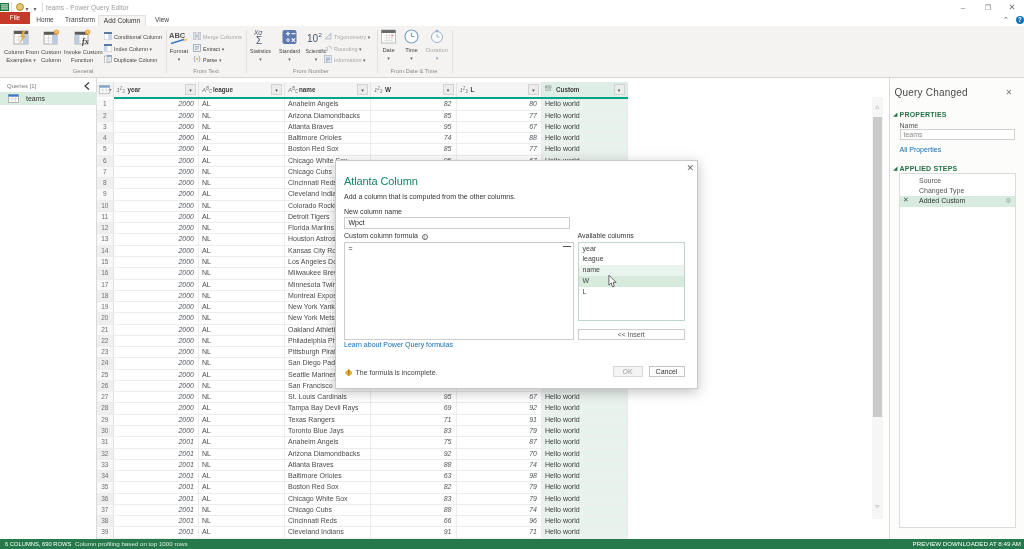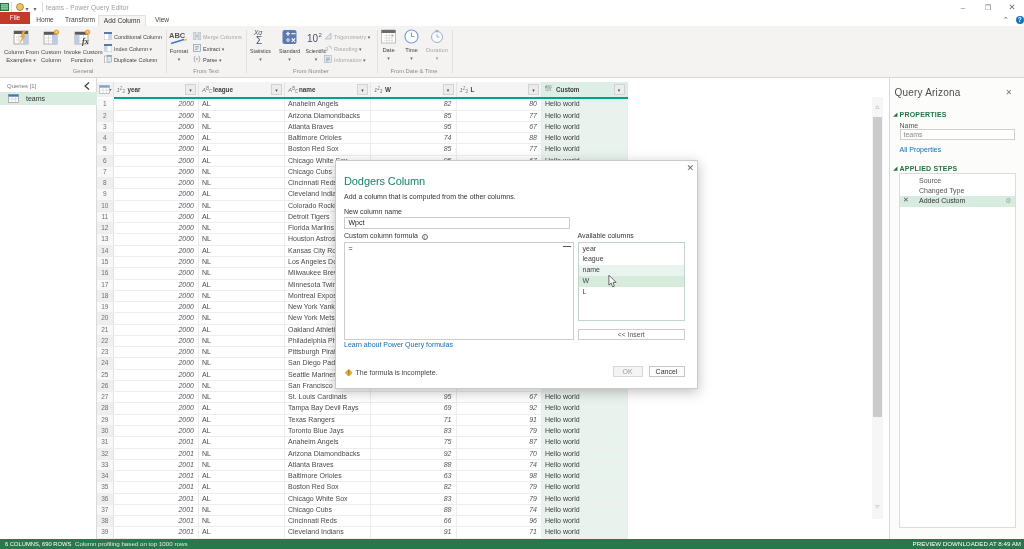--- a/index.html
+++ b/index.html
@@ -712,21 +712,21 @@
  </div>
 </div>
 
 <div id="vsb">
     <div class="up">△</div>
     <div class="dn">▽</div>
   </div>
 <div id="vsbthumb"></div>
 
 <div id="qspanel">
- <div id="qstitle">Query Arizona</div>
+ <div id="qstitle">Query Changed</div>
  <div id="qsx">✕</div>
  <div class="secthdr" style="top:32.5px"><span class="tri">◢</span>PROPERTIES</div>
  <div id="qsname">Name</div>
  <div id="qsinput">teams</div>
  <div id="qsallprops">All Properties</div>
  <div class="secthdr" style="top:86.5px"><span class="tri">◢</span>APPLIED STEPS</div>
  <div id="stepsbox">
   <div class="step" style="top:1.5px">Source</div>
   <div class="step" style="top:11.9px">Changed Type</div>
   <div id="stepsel">
@@ -738,21 +738,21 @@
 </div>
 
 <div id="statusbar">
  <span class="s1">6 COLUMNS, 690 ROWS</span>
  <span class="s2">Column profiling based on top 1000 rows</span>
  <span class="s3">PREVIEW DOWNLOADED AT 8:49 AM</span>
 </div>
 
 <div id="dialog">
  <div id="dlgx">✕</div>
- <div id="dlgtitle">Dodgers Column</div>
+ <div id="dlgtitle">Atlanta Column</div>
  <div id="dlgdesc">Add a column that is computed from the other columns.</div>
  <div class="dlab" style="left:8.5px;top:47px">New column name</div>
  <div id="nameinput">Wpct</div>
  <div class="dlab" style="left:8.5px;top:71.5px">Custom column formula&nbsp; <span style="display:inline-block;width:6px;height:6px;border:0.7px solid #666;border-radius:50%;font-size:4.5px;line-height:5.5px;text-align:center;color:#666;vertical-align:-1px">i</span></div>
  <div id="formulabox">
       <span class="eq">=</span>
       <span class="dash"></span>
     </div>
  <div class="dlab" style="left:242px;top:71.5px">Available columns</div>
  <div id="collist">

